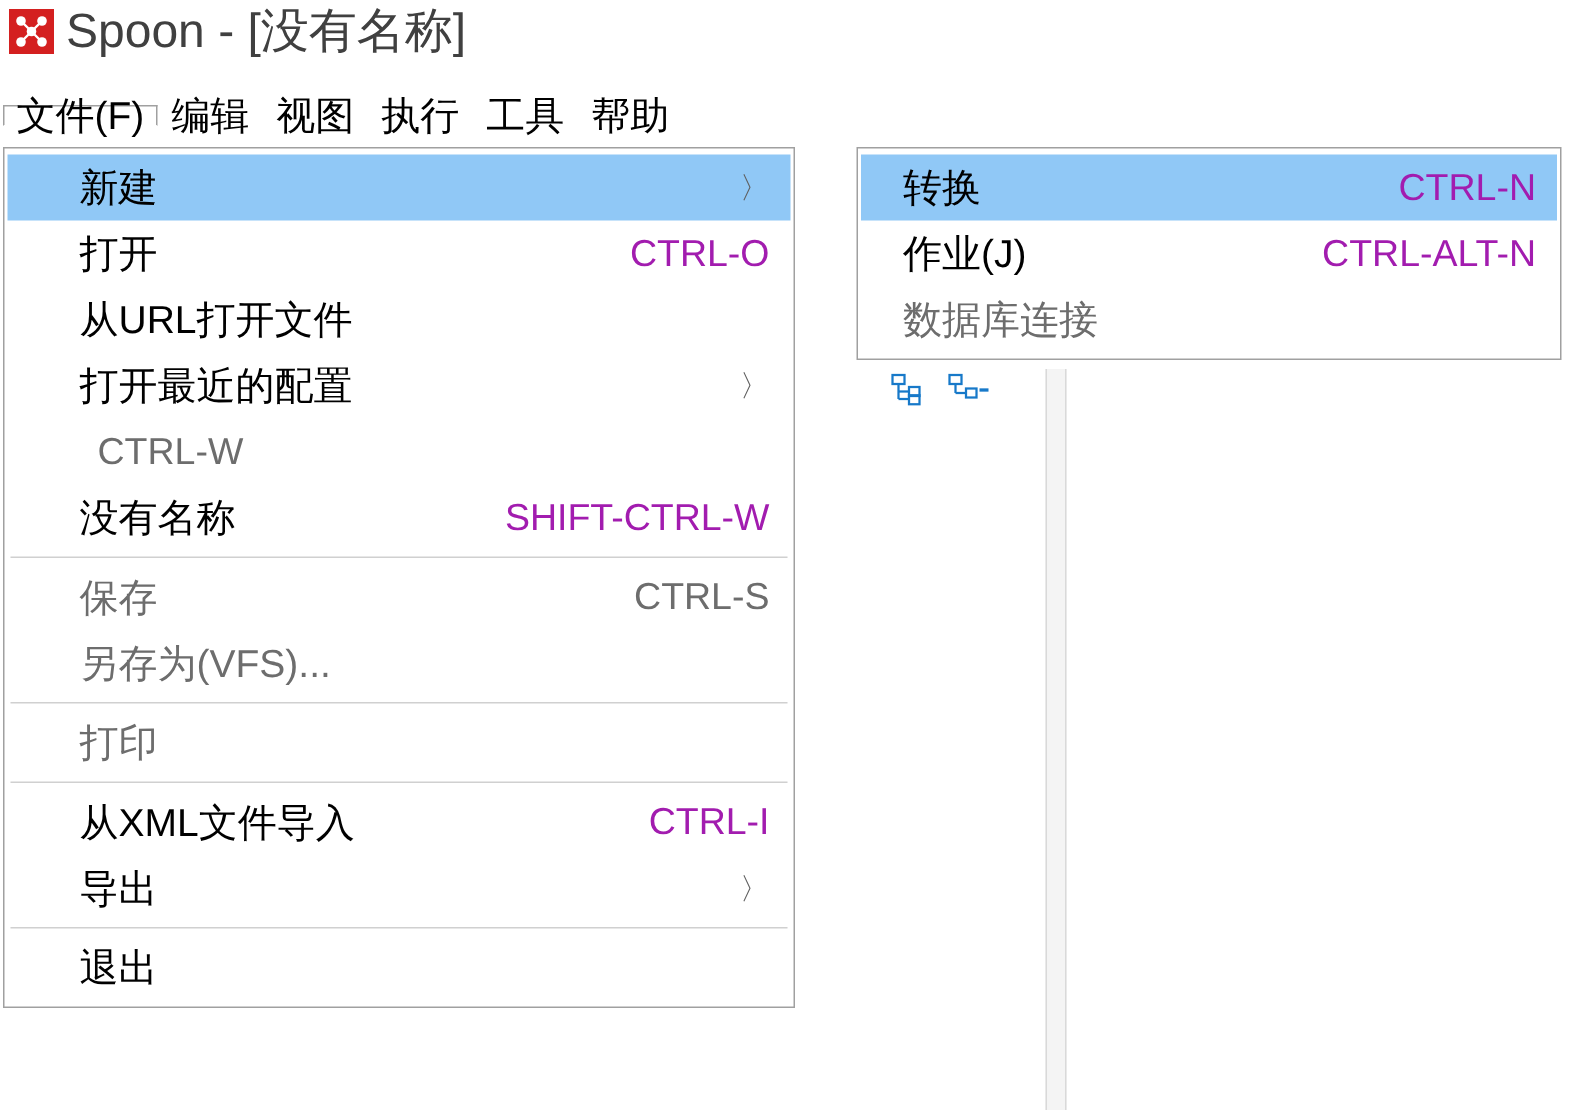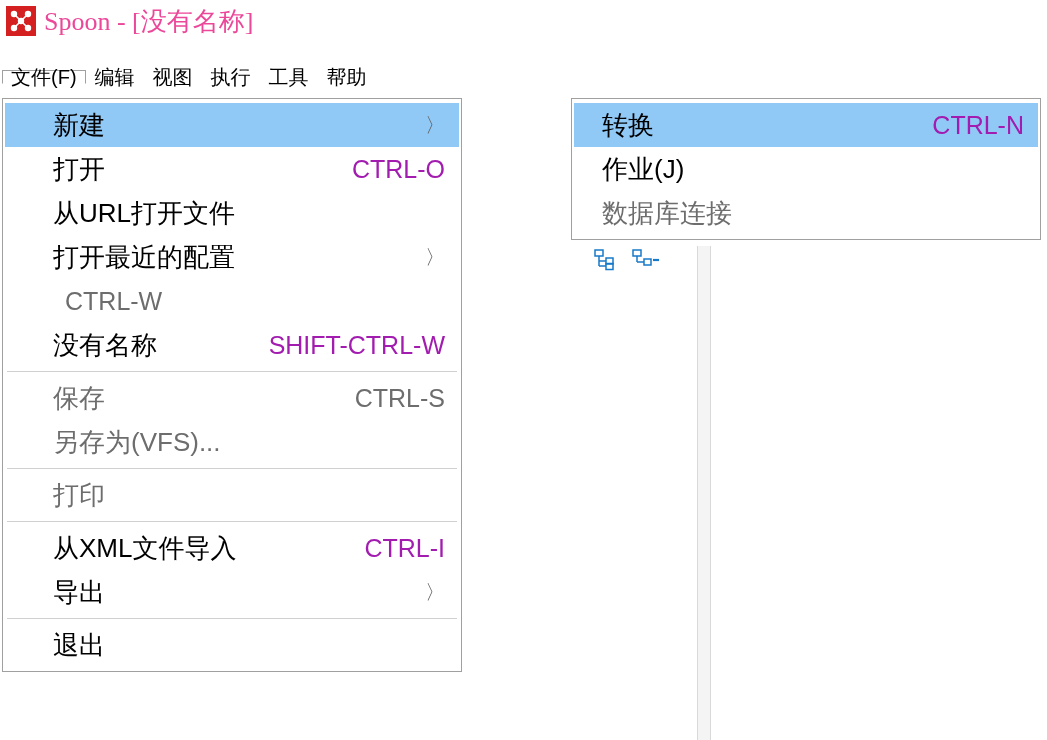--- a/index.html
+++ b/index.html
@@ -23,56 +23,55 @@
     padding: 0 6px;
     background: #ffffff;
   }
   .app-icon {
     width: 30px;
     height: 30px;
     margin-right: 8px;
     flex-shrink: 0;
   }
   .title-text {
-    font-size: 26px;
-    color: #ec4899;
-    font-family: Liberation Serif, serif;
+    font-size: 32px;
+    color: #404040;
   }
 
   
   .menu-bar {
     display: flex;
     align-items: stretch;
     height: 42px;
     padding: 0 2px;
     background: #ffffff;
   }
   .menu-item {
     display: flex;
     align-items: center;
     padding: 0 8px;
-    font-size: 20px;
+    font-size: 26px;
     border: 1px solid transparent;
     cursor: default;
     margin-top: 28px;
   }
   .menu-item.active {
     background: #ffffff;
     border: 1px solid #a0a0a0;
     border-bottom: 1px solid #ffffff;
     position: relative;
     z-index: 3;
   }
 
   
   .dropdown {
     position: absolute;
     left: 2px;
     top: 98px;
-    width: 460px;
+    width: 528px;
     background: #ffffff;
     border: 1px solid #a0a0a0;
     padding: 4px 2px;
     z-index: 2;
   }
   .dropdown-item {
     display: flex;
     align-items: center;
     height: 44px;
     padding: 0 14px 0 48px;
@@ -257,17 +256,18 @@
   </div>
 </div>
 
 <div class="submenu">
   <div class="dropdown-item highlight">
     <span class="label">转换</span>
     <span class="shortcut">CTRL-N</span>
   </div>
   <div class="dropdown-item">
     <span class="label">作业(J)</span>
+    <span class="shortcut">CTRL-ALT-N</span>
   </div>
   <div class="dropdown-item disabled">
     <span class="label">数据库连接</span>
   </div>
 </div>
 
 </body></html>

